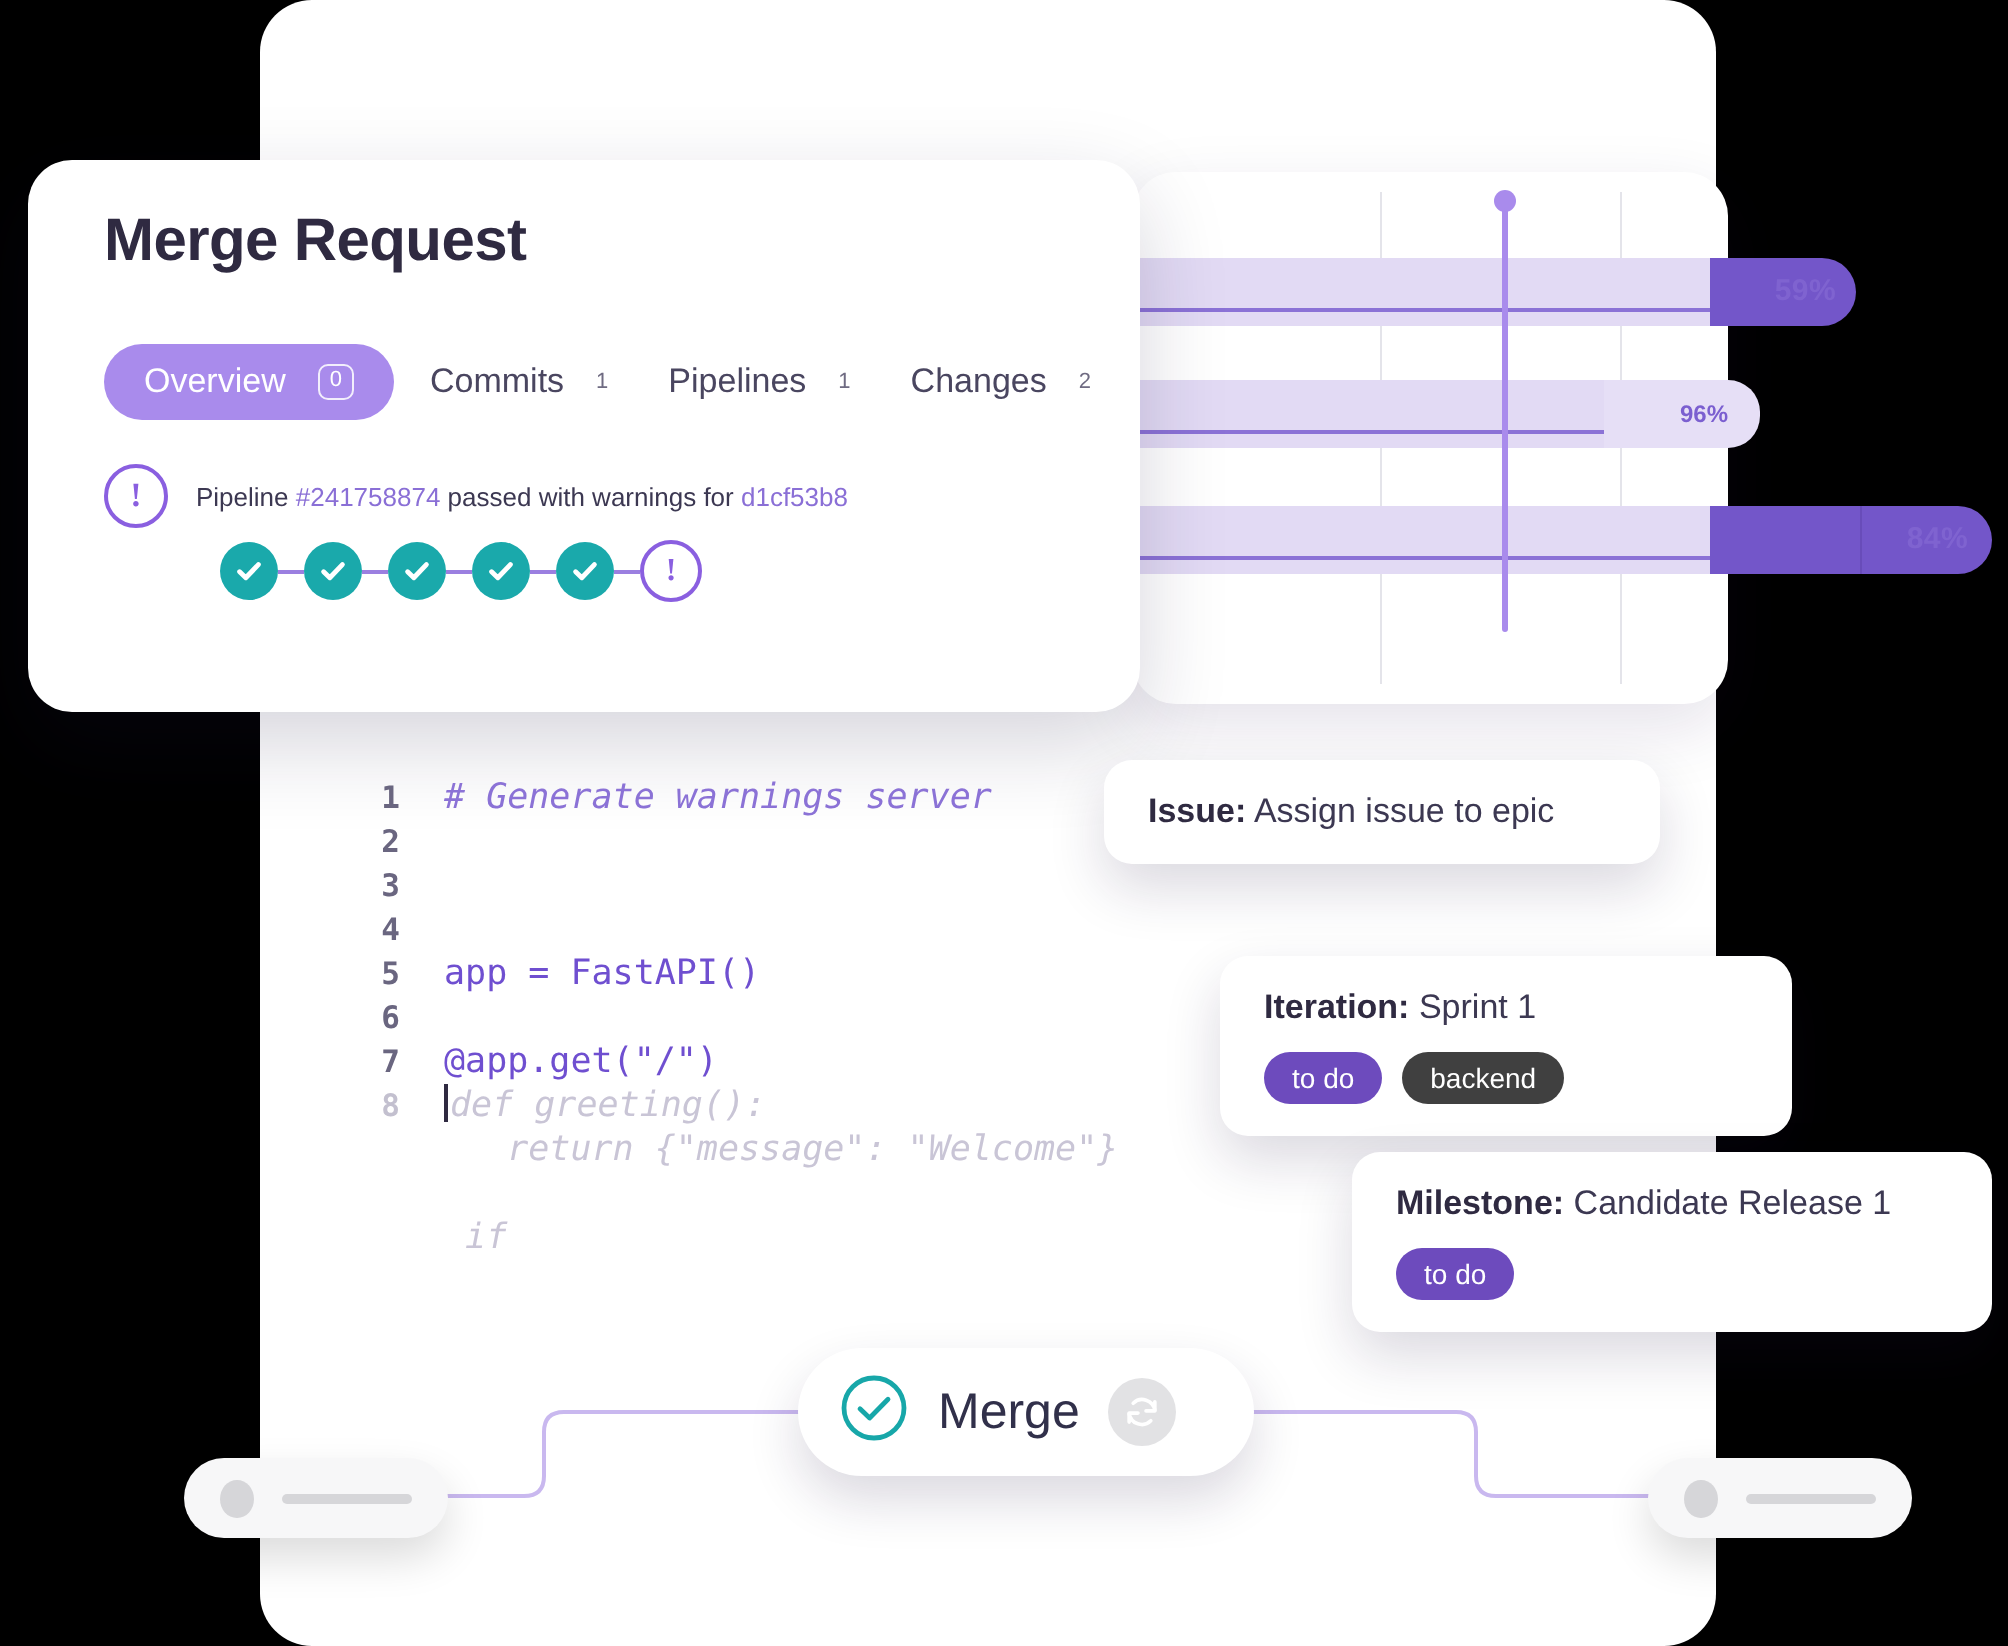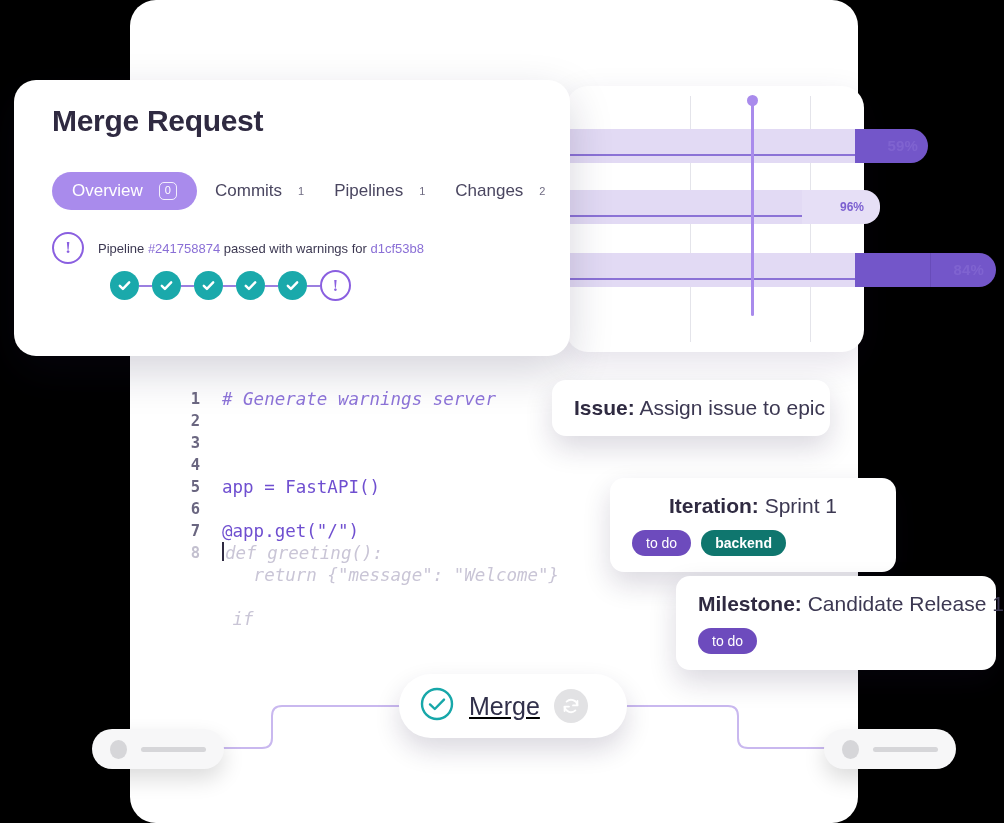--- a/index.html
+++ b/index.html
@@ -108,34 +108,34 @@
     display:inline-block;width:2px;height:19px;background:#2f2a41;
     vertical-align:-3px;margin-right:1px;
   }
 
   
   .tagcard{
     position:absolute;background:#ffffff;border-radius:14px;
     box-shadow:0 12px 28px rgba(30,20,60,.16);
     padding:16px 22px 16px 22px;
   }
-  .tagcard .hd{font-size:21px;color:#3c3852;white-space:nowrap;text-align:center;}
+  .tagcard .hd{font-size:17px;color:#3c3852;white-space:nowrap;}
   .tagcard .hd b{font-weight:700;color:#2f2a41;}
   .chips{display:flex;gap:10px;margin-top:12px;}
   .chip{
     border-radius:14px;padding:5px 14px;font-size:14px;color:#ffffff;white-space:nowrap;
   }
 
   
   .connector{position:absolute;left:0;top:0;width:1004px;height:823px;pointer-events:none;}
   .merge-btn{
     position:absolute;left:399px;top:674px;width:208px;height:64px;
     background:#ffffff;border-radius:32px;
     box-shadow:0 12px 26px rgba(30,20,60,.16);
-    display:flex;align-items:center;gap:14px;padding-left:20px;text-decoration:underline;
+    display:flex;align-items:center;gap:14px;padding-left:20px;
   }
   .merge-label{font-size:25px;color:#31304a;font-weight:400;}
   .sync-circle{
     width:34px;height:34px;border-radius:50%;background:#e2e2e4;
     display:flex;align-items:center;justify-content:center;
   }
 
   .ph-pill{
     position:absolute;height:40px;border-radius:20px;background:#f7f7f8;
     box-shadow:0 10px 22px rgba(0,0,0,.14);
@@ -315,21 +315,21 @@
     </div>
   </div>
 
   <div class="tagcard" style="left:610px;top:478px;width:242px;">
     <div class="hd">
       <b>Iteration:</b>
       <span>Sprint 1</span>
     </div>
     <div class="chips">
       <span class="chip" style="background:#6d4bbd;">to do</span>
-      <span class="chip" style="background:#0f766e;font-weight:bold;">backend</span>
+      <span class="chip" style="background:#404040;">backend</span>
     </div>
   </div>
 
   <div class="tagcard" style="left:676px;top:576px;width:276px;">
     <div class="hd">
       <b>Milestone:</b>
       <span>Candidate Release 1</span>
     </div>
     <div class="chips">
       <span class="chip" style="background:#6d4bbd;">to do</span>

